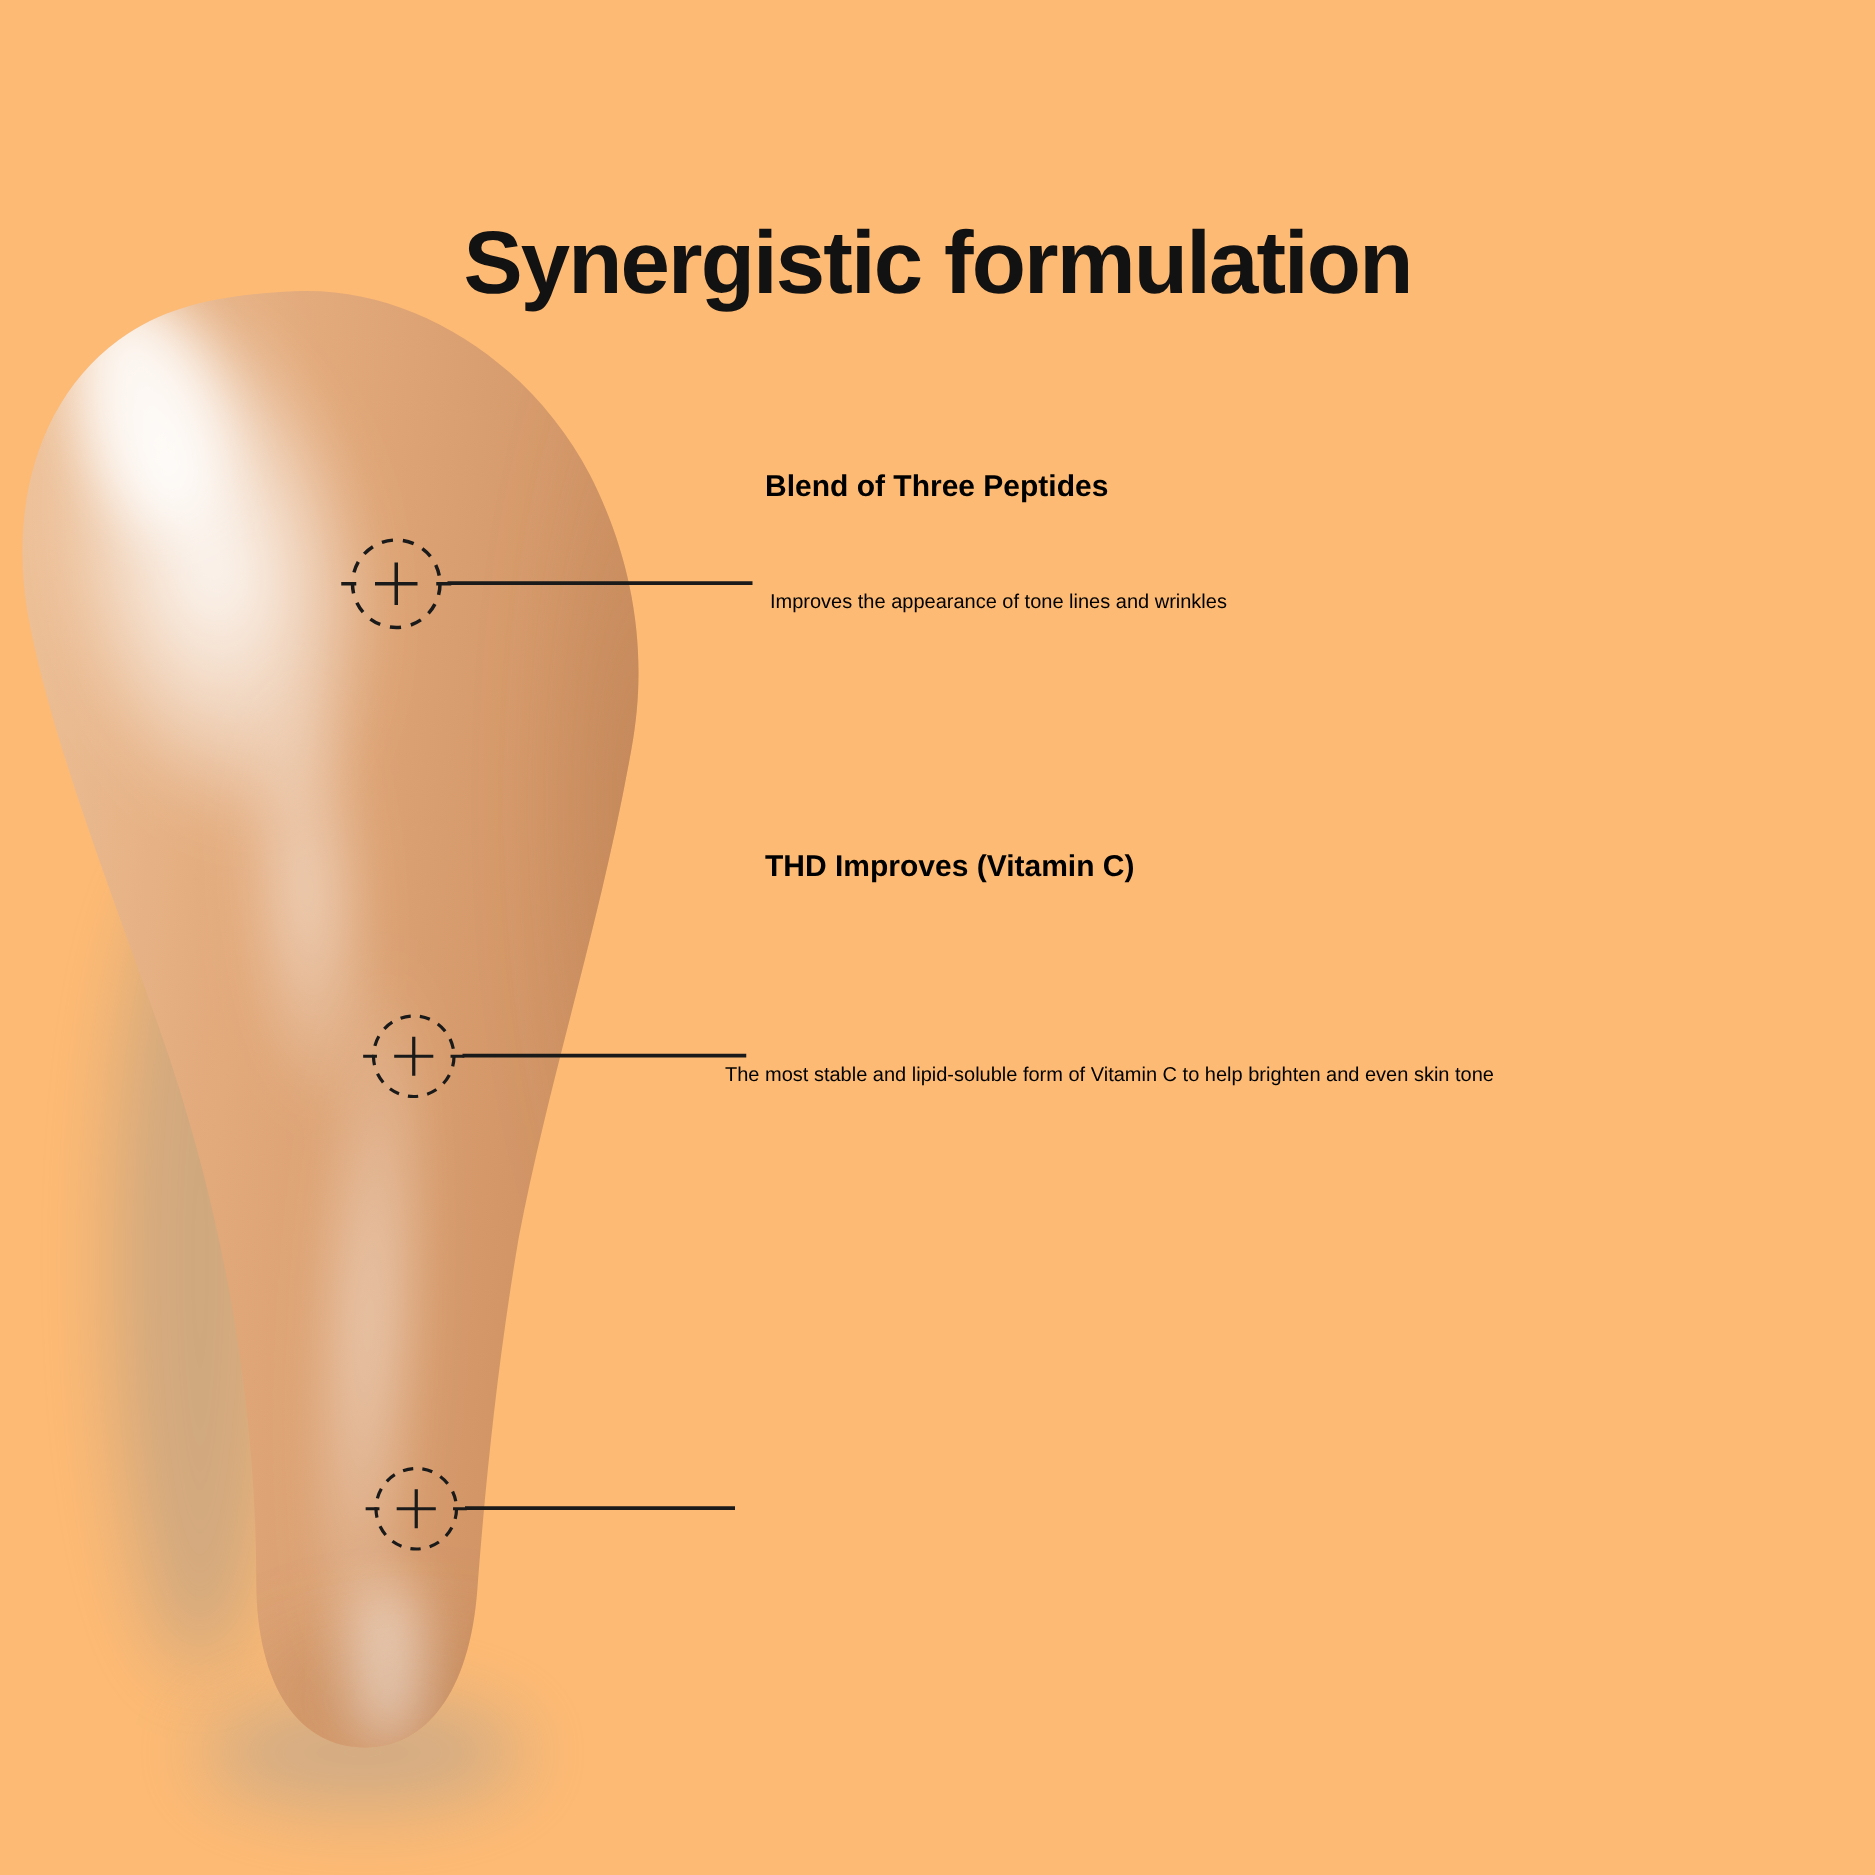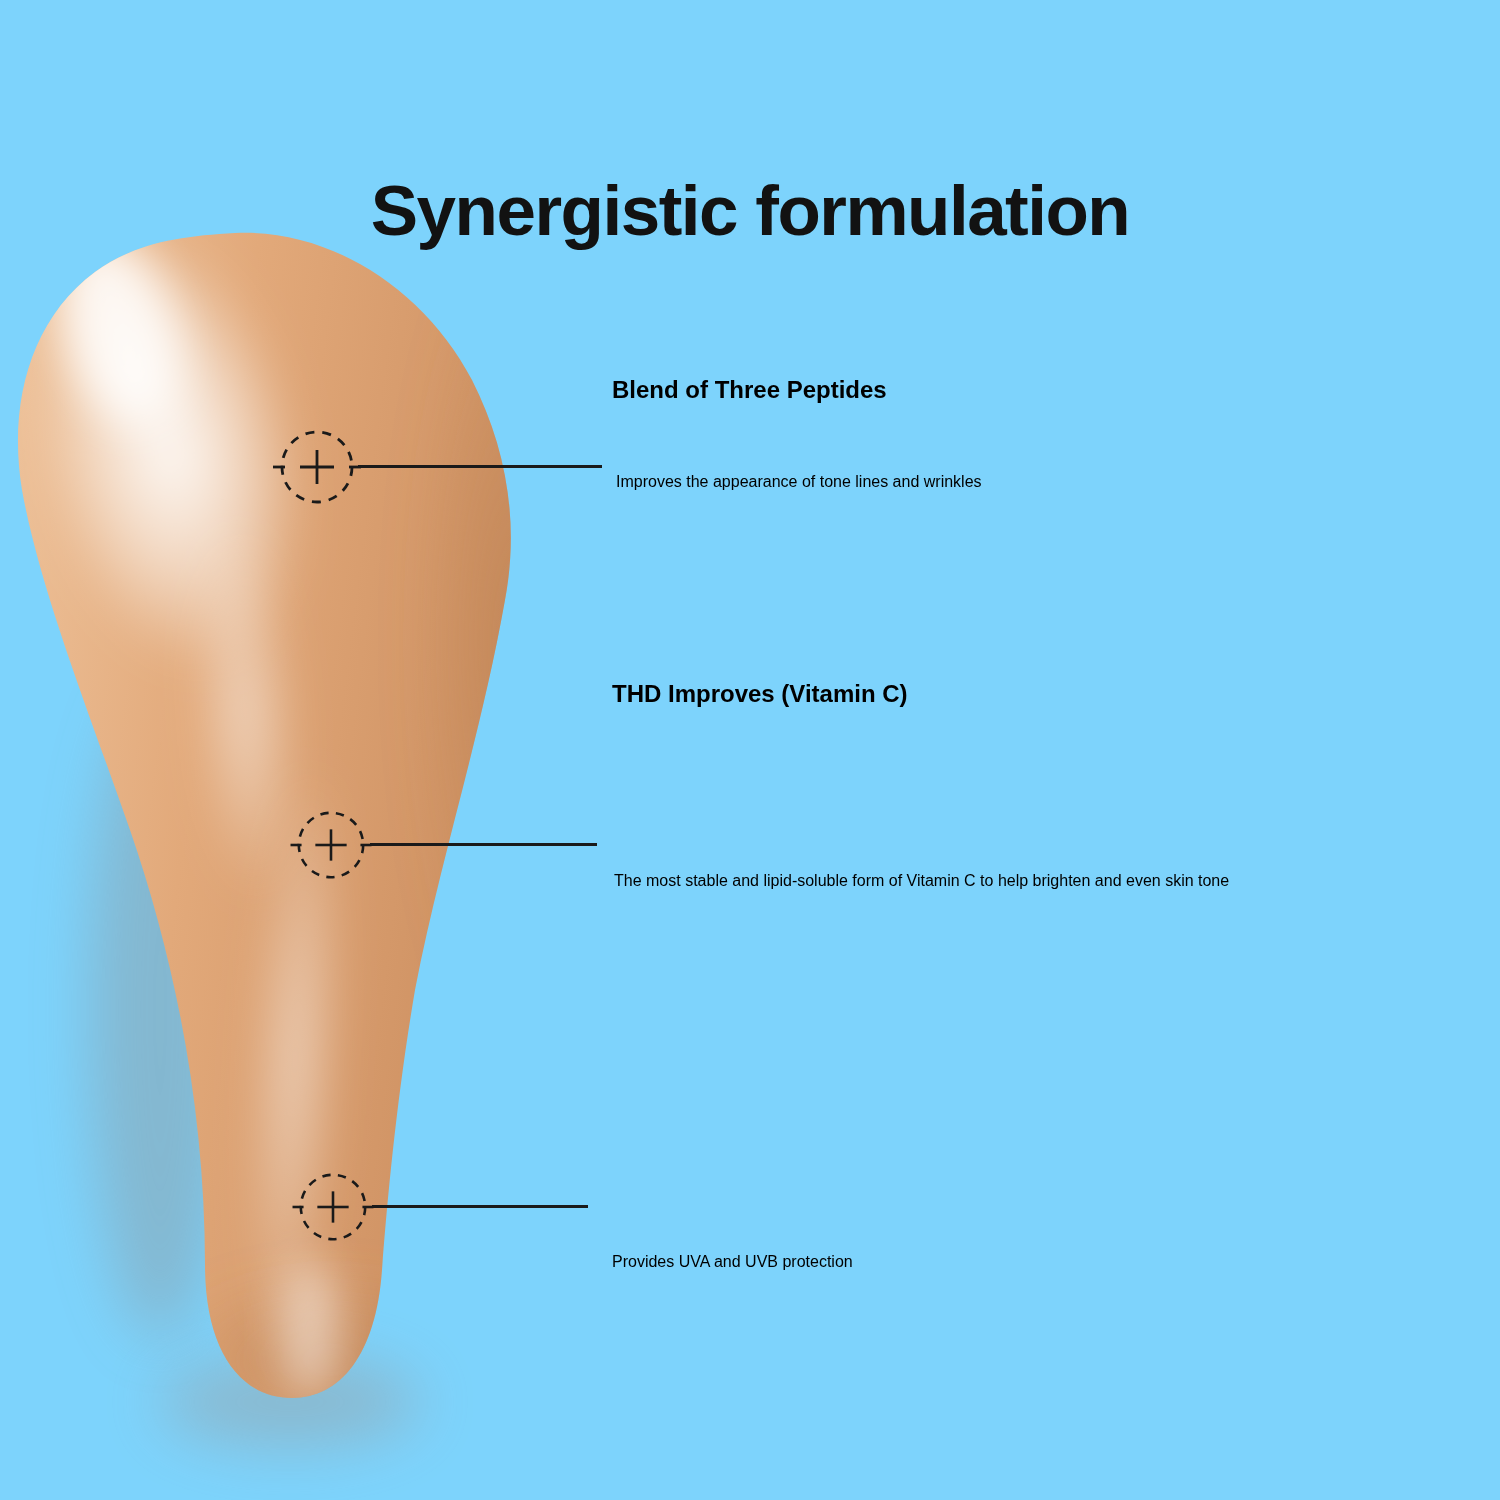--- a/index.html
+++ b/index.html
@@ -1,21 +1,21 @@
 <!DOCTYPE html>
 <html><head>
 <meta charset="utf-8">
 <style>
   * { margin: 0; padding: 0; box-sizing: border-box; }
   html, body { background: #ffffff; }
   .canvas {
     position: relative;
     width: 1500px;
     height: 1500px;
-    background: #7dd3fc;
+    background: #fdba74;
     overflow: hidden;
     font-family: "Liberation Sans", sans-serif;
   }
   .title {
     position: absolute;
     top: 170px;
     left: 0;
     width: 100%;
     text-align: center;
     font-size: 71px;
@@ -39,21 +39,21 @@
     height: 3px;
     background: #1a1a1a;
   }
   .leader-1 { left: 358px; top: 465px;  width: 244px; }
   .leader-2 { left: 370px; top: 843px;  width: 227px; }
   .leader-3 { left: 372px; top: 1205px; width: 216px; }
   .callout { position: absolute; }
   .callout-1-heading { left: 612px; top: 376px;  width: 860px; }
   .callout-1-body    { left: 616px; top: 473px;  width: 600px; }
   .callout-2-heading { left: 612px; top: 680px;  width: 600px; }
-  .callout-2-body    { left: 614px; top: 852px;  width: 750px; margin-top: 20px; }
+  .callout-2-body    { left: 580px; top: 852px;  width: 750px; }
   .callout-3-heading { left: 612px; top: 1082px; width: 640px; }
   .callout-3-body    { left: 612px; top: 1253px; width: 820px; }
 </style>
 </head>
 <body>
 
 <div class="canvas">
 
   <h1 class="title">Synergistic formulation</h1>
 
@@ -152,15 +152,14 @@
   <div class="leader leader-1"></div>
   <div class="leader leader-2"></div>
   <div class="leader leader-3"></div>
 
   <h2 class="callout callout-1-heading">Blend of Three Peptides</h2>
   <p class="callout callout-1-body">Improves the appearance of tone lines and wrinkles</p>
 
   <h2 class="callout callout-2-heading">THD Improves (Vitamin C)</h2>
   <p class="callout callout-2-body">The most stable and lipid-soluble form of Vitamin C to help brighten and even skin tone</p>
 
-  <p class="callout callout-3-body">Provides UVA and UVB protection</p>
 
 </div>
 
 </body></html>

